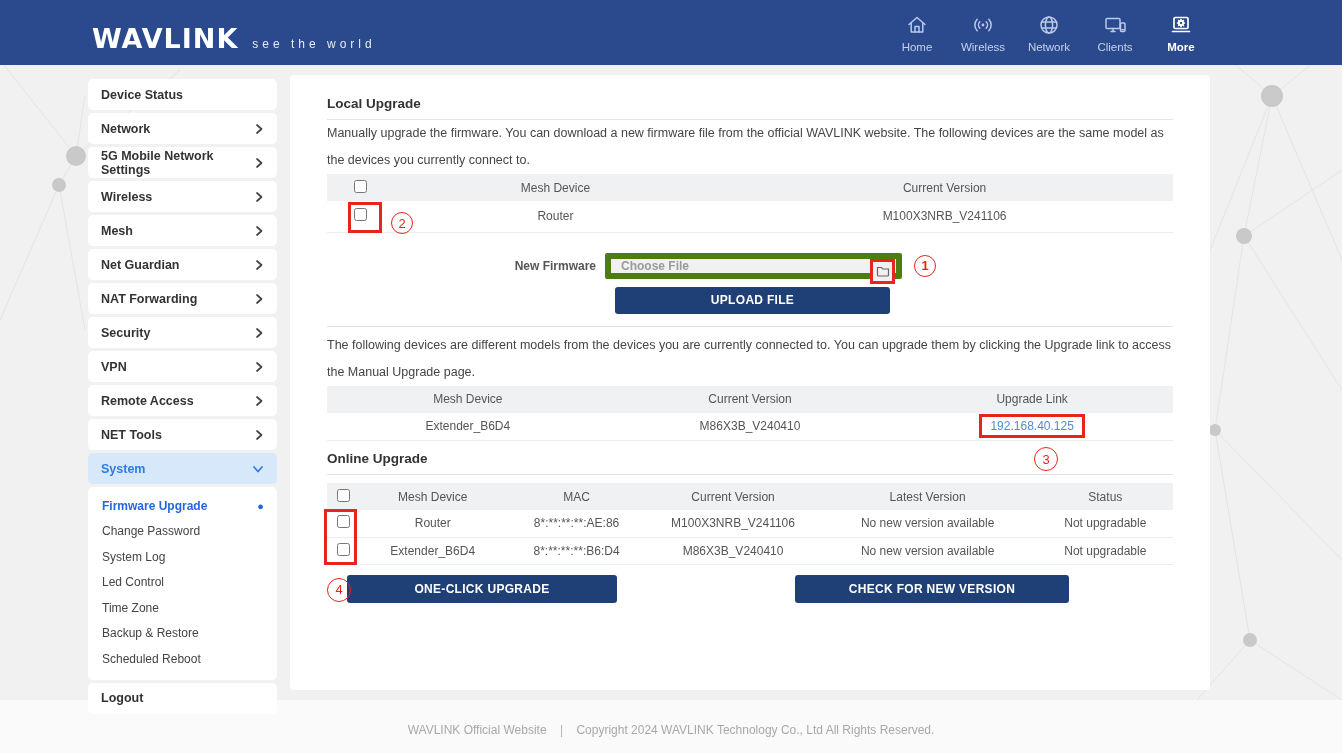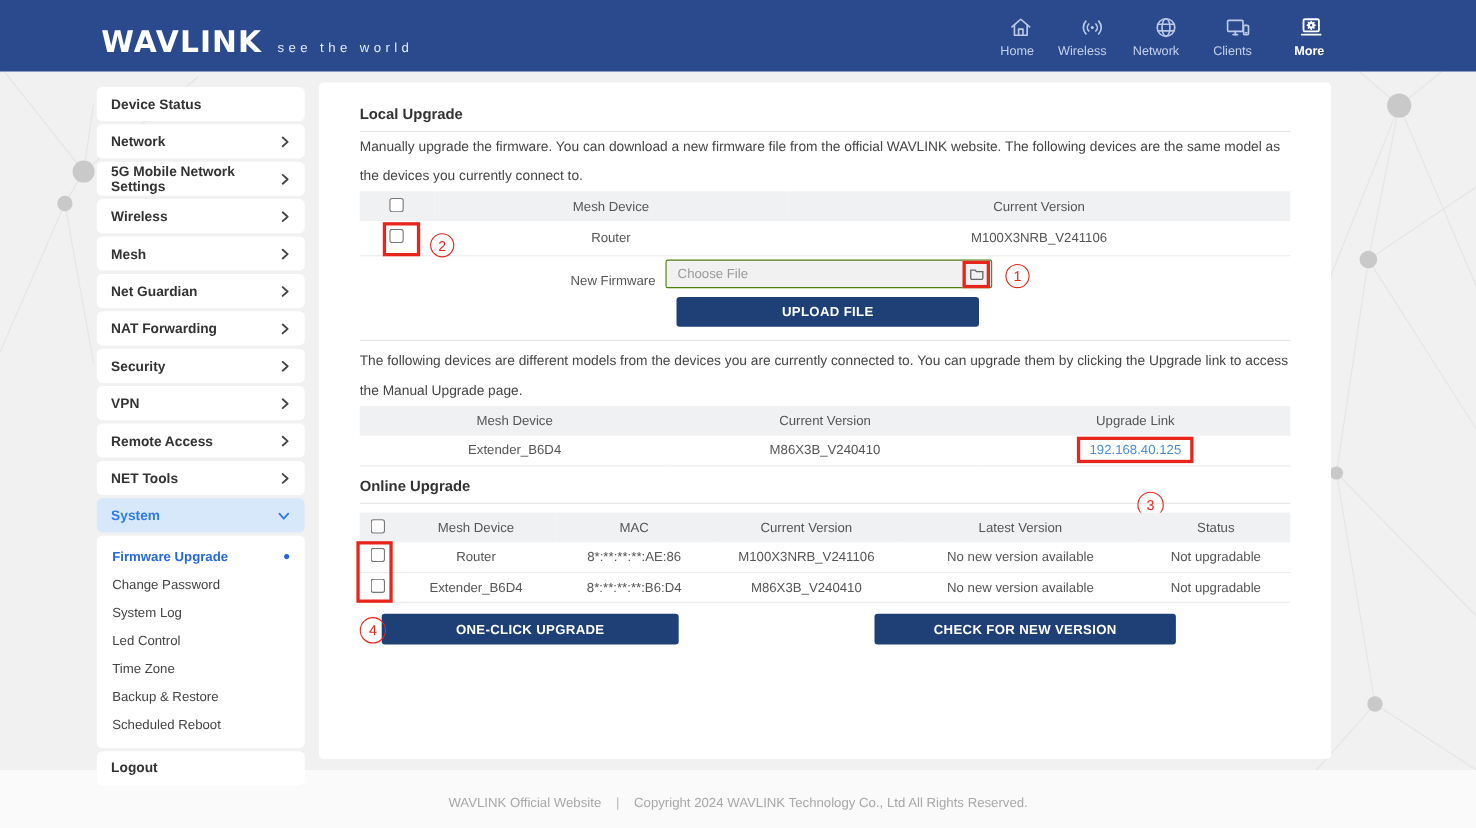--- a/index.html
+++ b/index.html
@@ -17,21 +17,21 @@
   
   .navbar {
     position:absolute; top:0; left:0; width:1342px; height:65px;
     background:#2a4a8d; z-index:5;
     display:flex; align-items:center;
   }
   .logo-wrap { margin-left:92px; display:flex; align-items:baseline;margin-top:12px; }
   .logo-text { color:#fff; font-size:27px; font-weight:800; letter-spacing:1px; font-family:"DejaVu Sans","Liberation Sans",sans-serif; }
   .logo-tagline { color:#e7ecf8; font-size:12px; letter-spacing:4px; margin-left:14px; }
   .nav-items { margin-left:auto; margin-right:138px; display:flex; gap:20px; }
-  .nav-item { display:flex; flex-direction:column; align-items:flex-end; min-width:46px; cursor:pointer; }
+  .nav-item { display:flex; flex-direction:column; align-items:center; min-width:46px; cursor:pointer; }
   .nav-item .nav-icon { height:26px; display:flex; align-items:center; }
   .nav-item .nav-label { font-size:11.5px; color:#c5d1ec; margin-top:3px; }
   .nav-item.active .nav-label { color:#ffffff; font-weight:bold; }
   .nav-icon svg { stroke:#bcc9e8; fill:none; stroke-width:1.5; stroke-linecap:round; stroke-linejoin:round; }
   .nav-item.active .nav-icon svg { stroke:#ffffff; stroke-width:1.7; }
 
   
   .sidebar { position:absolute; left:88px; top:79px; width:189px; z-index:2; }
   .side-card {
     background:#fff; border-radius:5px; margin-bottom:3px;
@@ -62,25 +62,25 @@
   thead tr { background:#f0f1f2; }
   th { font-weight:normal; height:27px; text-align:center; color:#555; }
   td { height:31px; text-align:center; border-bottom:1px solid #ececec; }
   .tbl-online td { height:27px; }
   .tbl-upgrade td { height:28px; }
   input[type=checkbox] { width:13px; height:13px; margin:0; accent-color:#888; cursor:pointer; }
 
   .tbl-wrap { position:relative; }
 
   
-  .fw-row { display:flex; align-items:flex-end; margin-top:3px; }
+  .fw-row { display:flex; align-items:center; margin-top:20px;font-weight:bold; }
   .fw-label { width:278px; text-align:right; padding-right:9px; font-size:12px; color:#555; }
   .file-input {
     position:relative; width:297px; height:26px;
-    background:#f1f1f1; border:1px solid #4d7c0f; border-radius:2px;
+    background:#f1f1f1; border:6px solid #4d7c0f; border-radius:2px;
     display:flex; align-items:center; padding-left:10px; cursor:pointer;
   }
   .file-placeholder { font-size:12px; color:#9a9a9a; }
   .folder-box {
     position:absolute; right:1px; top:0px; width:25px; height:25px;
     border:3px solid #e8251b; display:flex; align-items:center; justify-content:center;
     background:#f1f1f1;
   }
   .upload-row { margin-top:8px; }
   .btn-navy {

